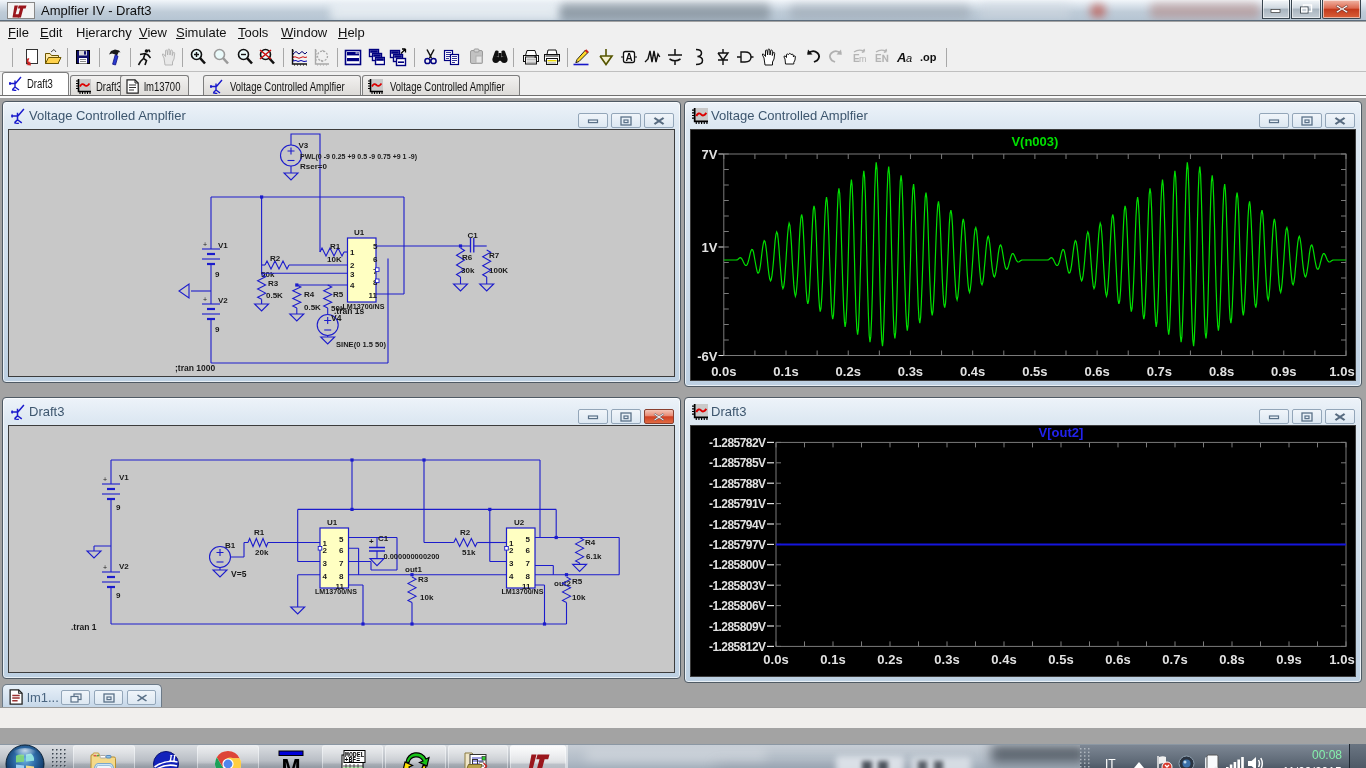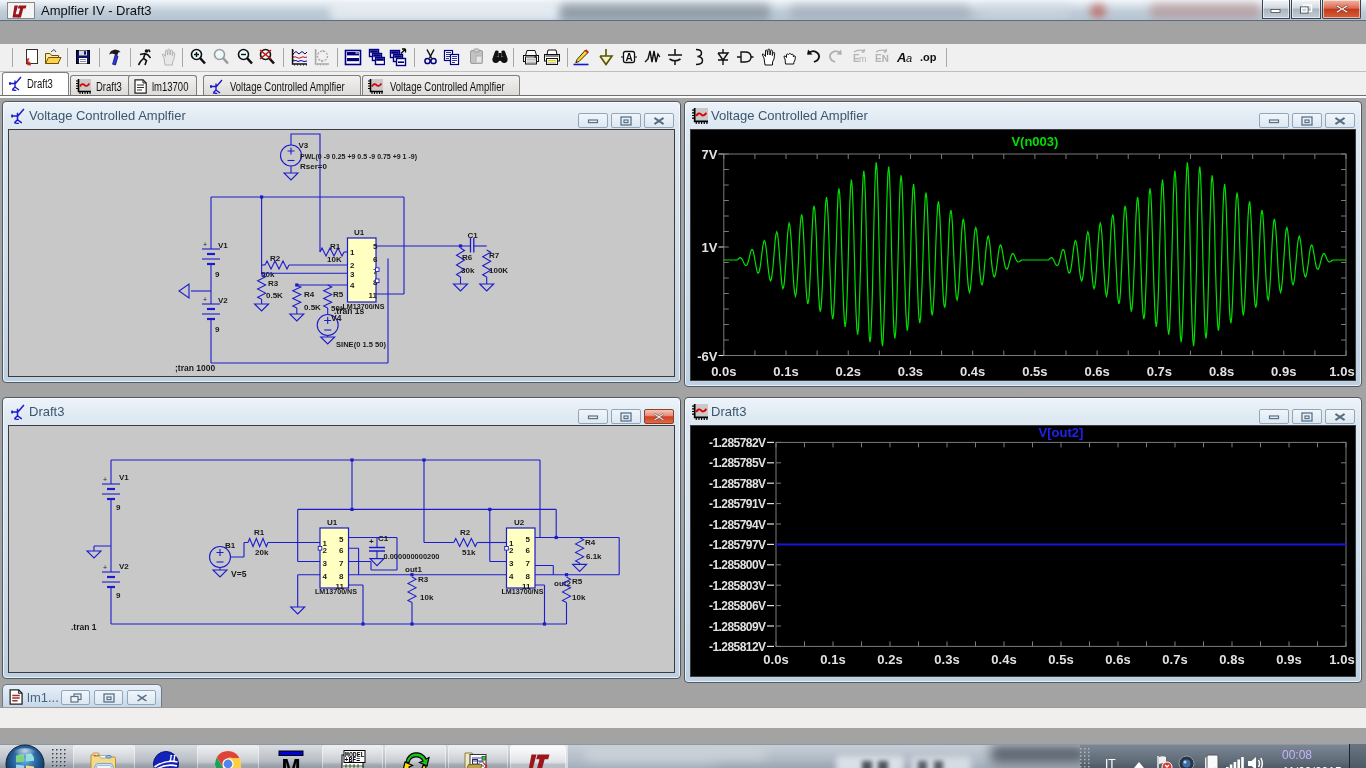--- a/index.html
+++ b/index.html
@@ -78,20 +78,30 @@
           <rect x="1.5" y="3.5" width="7.5" height="6" fill="#c8d0d8" stroke="#404850" stroke-width="1"></rect>
           <rect x="2.6" y="4.6" width="5.3" height="3.8" fill="none" stroke="#fff" stroke-width="1.3"></rect>
         </svg>
  </div>
  <div class="capbtn" style="left:1322px;width:39px;background:linear-gradient(180deg,#f0b6a6 0%,#dd6a50 45%,#c33a1c 52%,#d95f38 100%);border-radius:0 0 2px 2px">
    <svg width="13" height="10" viewBox="0 0 13 10">
           <path d="M2 1 L6.5 4.2 L11 1 L12.5 2.5 L8.2 5 L12.5 7.5 L11 9 L6.5 5.8 L2 9 L.5 7.5 L4.8 5 L.5 2.5 Z" fill="#fff" stroke="#55201a" stroke-width=".6"></path>
         </svg>
  </div>
 </div>
+<div id="menubar">
+      <span style="left:8px"><u>F</u>ile</span>
+      <span style="left:40px"><u>E</u>dit</span>
+      <span style="left:76px">H<u>i</u>erarchy</span>
+      <span style="left:139px"><u>V</u>iew</span>
+      <span style="left:176px"><u>S</u>imulate</span>
+      <span style="left:238px"><u>T</u>ools</span>
+      <span style="left:281px"><u>W</u>indow</span>
+      <span style="left:338px"><u>H</u>elp</span>
+    </div>
 <div id="toolbar">
       <div class="sep" style="left:12px"></div>
       <div class="sep" style="left:67px"></div>
       <div class="sep" style="left:99px"></div>
       <div class="sep" style="left:130px"></div>
       <div class="sep" style="left:182px"></div>
       <div class="sep" style="left:283px"></div>
       <div class="sep" style="left:337px"></div>
       <div class="sep" style="left:414px"></div>
       <div class="sep" style="left:513px"></div>
@@ -315,21 +325,21 @@
       </div>
       <div class="tab" style="left:70px;top:3px;width:61px;height:20px">
         <span class="ti"><svg width="15" height="15" viewBox="0 0 15 15">
             <rect x="2" y="0" width="13" height="13" fill="#c9c9c9"></rect>
             <path d="M2.5 0 V12.5 H15" stroke="#000" stroke-width="1.6" fill="none"></path>
             <path d="M0 2 H2.5 M0 4.5 H2.5 M0 7 H2.5 M0 9.5 H2.5 M4 15 V12.5 M6.5 15 V12.5 M9 15 V12.5 M11.5 15 V12.5 M14 15 V12.5" stroke="#000" stroke-width="1.1"></path>
             <path d="M4 7.5 Q6 3.5 8.5 6 Q10.5 8.5 13.5 4.5" stroke="#dd0000" stroke-width="1.8" fill="none"></path>
           </svg></span>
         <span class="tt" style="left:25px">Draft3</span>
       </div>
-      <div class="tab" style="left:128px;top:3px;width:69px;height:21px">
+      <div class="tab" style="left:120px;top:3px;width:69px;height:21px">
         <span class="ti"><svg width="13" height="15" viewBox="0 0 13 15">
             <path d="M1 .8 H9 L12.2 4 V14.2 H1 Z" fill="#fff" stroke="#222" stroke-width="1.2"></path>
             <path d="M9 .8 L9 4 L12.2 4" fill="none" stroke="#222" stroke-width="1"></path>
             <path d="M3 6 H10 M3 8.5 H10 M3 11 H8" stroke="#333" stroke-width="1.2"></path>
           </svg></span>
         <span class="tt" style="left:23px">lm13700</span>
       </div>
       <div class="tab" style="left:203px;top:3px;width:158px;height:20px">
         <span class="ti"><svg width="14" height="15" viewBox="0 0 14 15">
             <path d="M13 1 L7 8 M7 4.5 L7 11 M1 7.5 L7 7.5 M7 11 L11 14 M7 11 L4.5 13.5 M4 13.8 L8.3 14.6 M2 6 L2 9" stroke="#1a1acc" stroke-width="1.4" fill="none"></path>
@@ -1001,18 +1011,18 @@
 <rect x="0" y="11" width="2.6" height="4" fill="#fff"></rect>
           <rect x="3.8" y="8.5" width="2.6" height="6.5" fill="#fff"></rect>
 <rect x="7.6" y="6" width="2.6" height="9" fill="#fff"></rect>
           <rect x="11.4" y="3.5" width="2.6" height="11.5" fill="#fff"></rect>
 <rect x="15.2" y="1" width="2.6" height="14" fill="#fff"></rect>
         </svg>
         <svg class="abs" style="left:181px;top:11px" width="19" height="17" viewBox="0 0 19 17">
 <path d="M1 6 L4.5 6 L9 2 L9 15 L4.5 11 L1 11 Z" fill="#fff"></path>
 <path d="M11.5 5 Q13.5 8.5 11.5 12 M13.8 3 Q16.8 8.5 13.8 14" stroke="#fff" stroke-width="1.5" fill="none"></path>
 </svg>
-        <div class="abs" style="left:216px;top:4px;width:60px;text-align:left;font-size:12px;color:#c4b5fd">00:08</div>
+        <div class="abs" style="left:216px;top:4px;width:60px;text-align:right;font-size:12px;color:#86efac">00:08</div>
         <div class="abs" style="left:204px;top:21px;width:84px;text-align:center;font-size:12px;color:#fff">11/09/2015</div>
         <div class="abs" style="left:283px;top:0;width:1px;height:40px;background:#1d2630"></div>
         <div class="abs" style="left:284px;top:0;width:16px;height:40px;background:linear-gradient(180deg,#6a7582,#3c4754)"></div>
       </div>
     </div>
 </div>
 </body></html>

